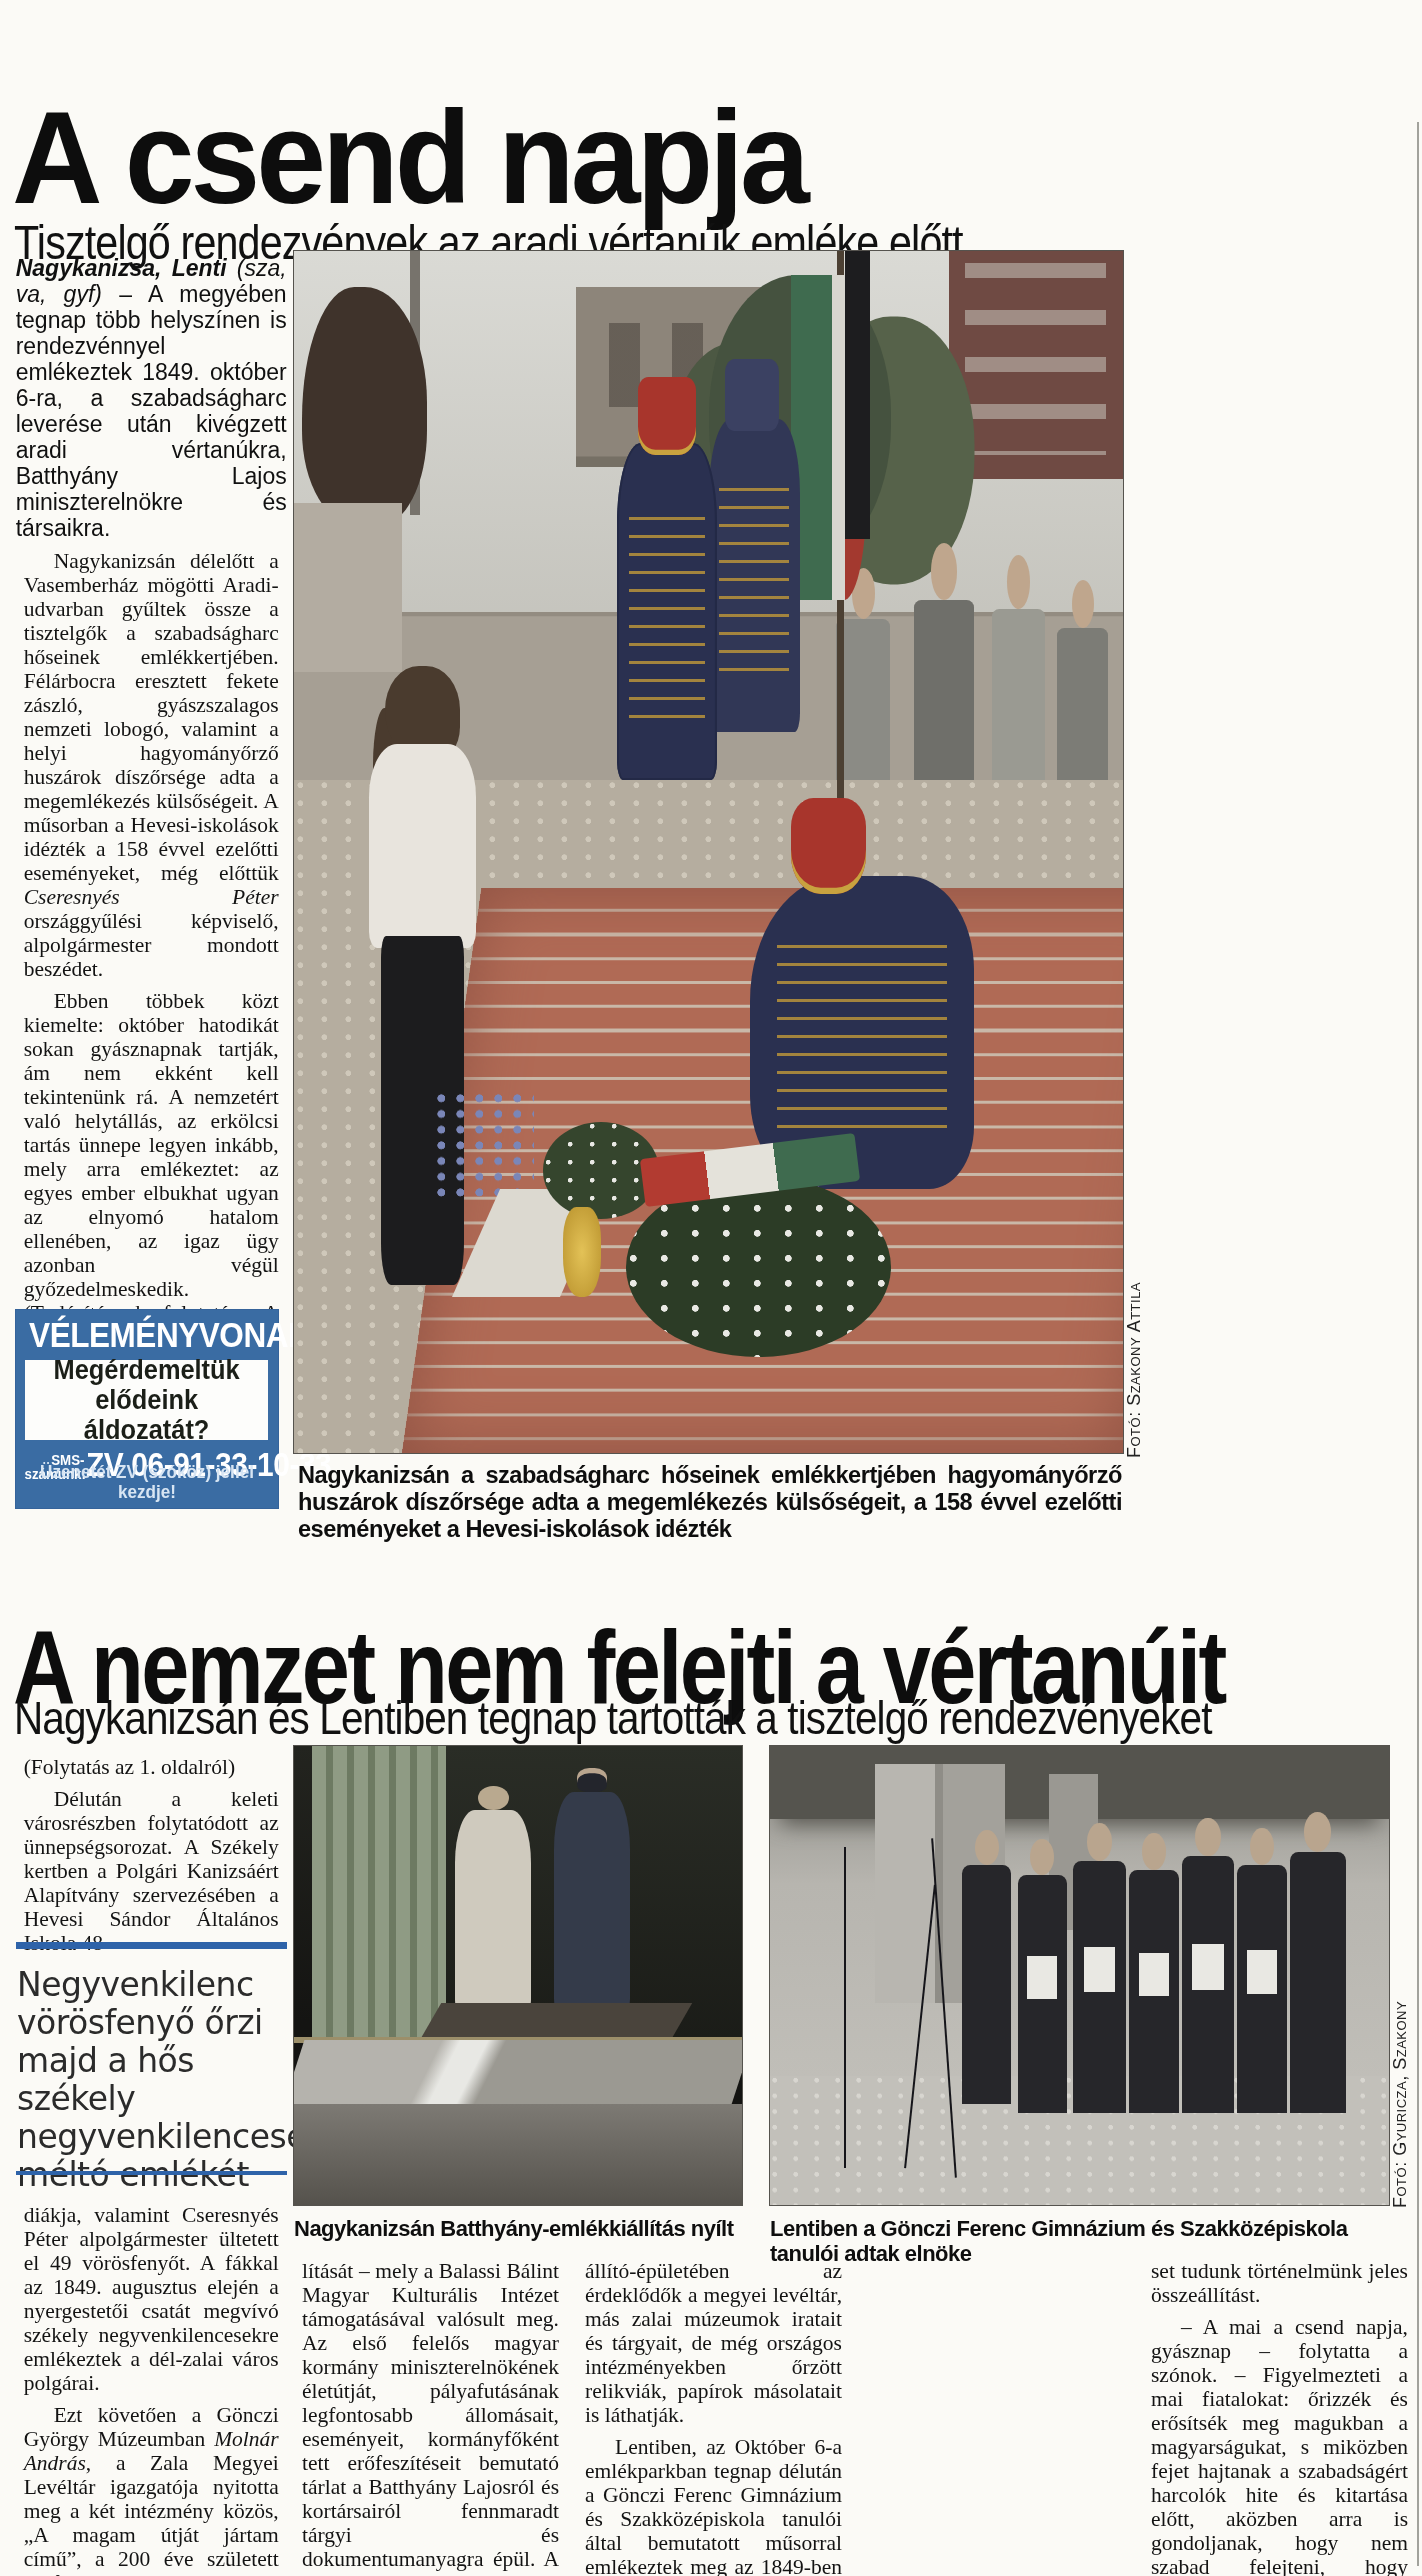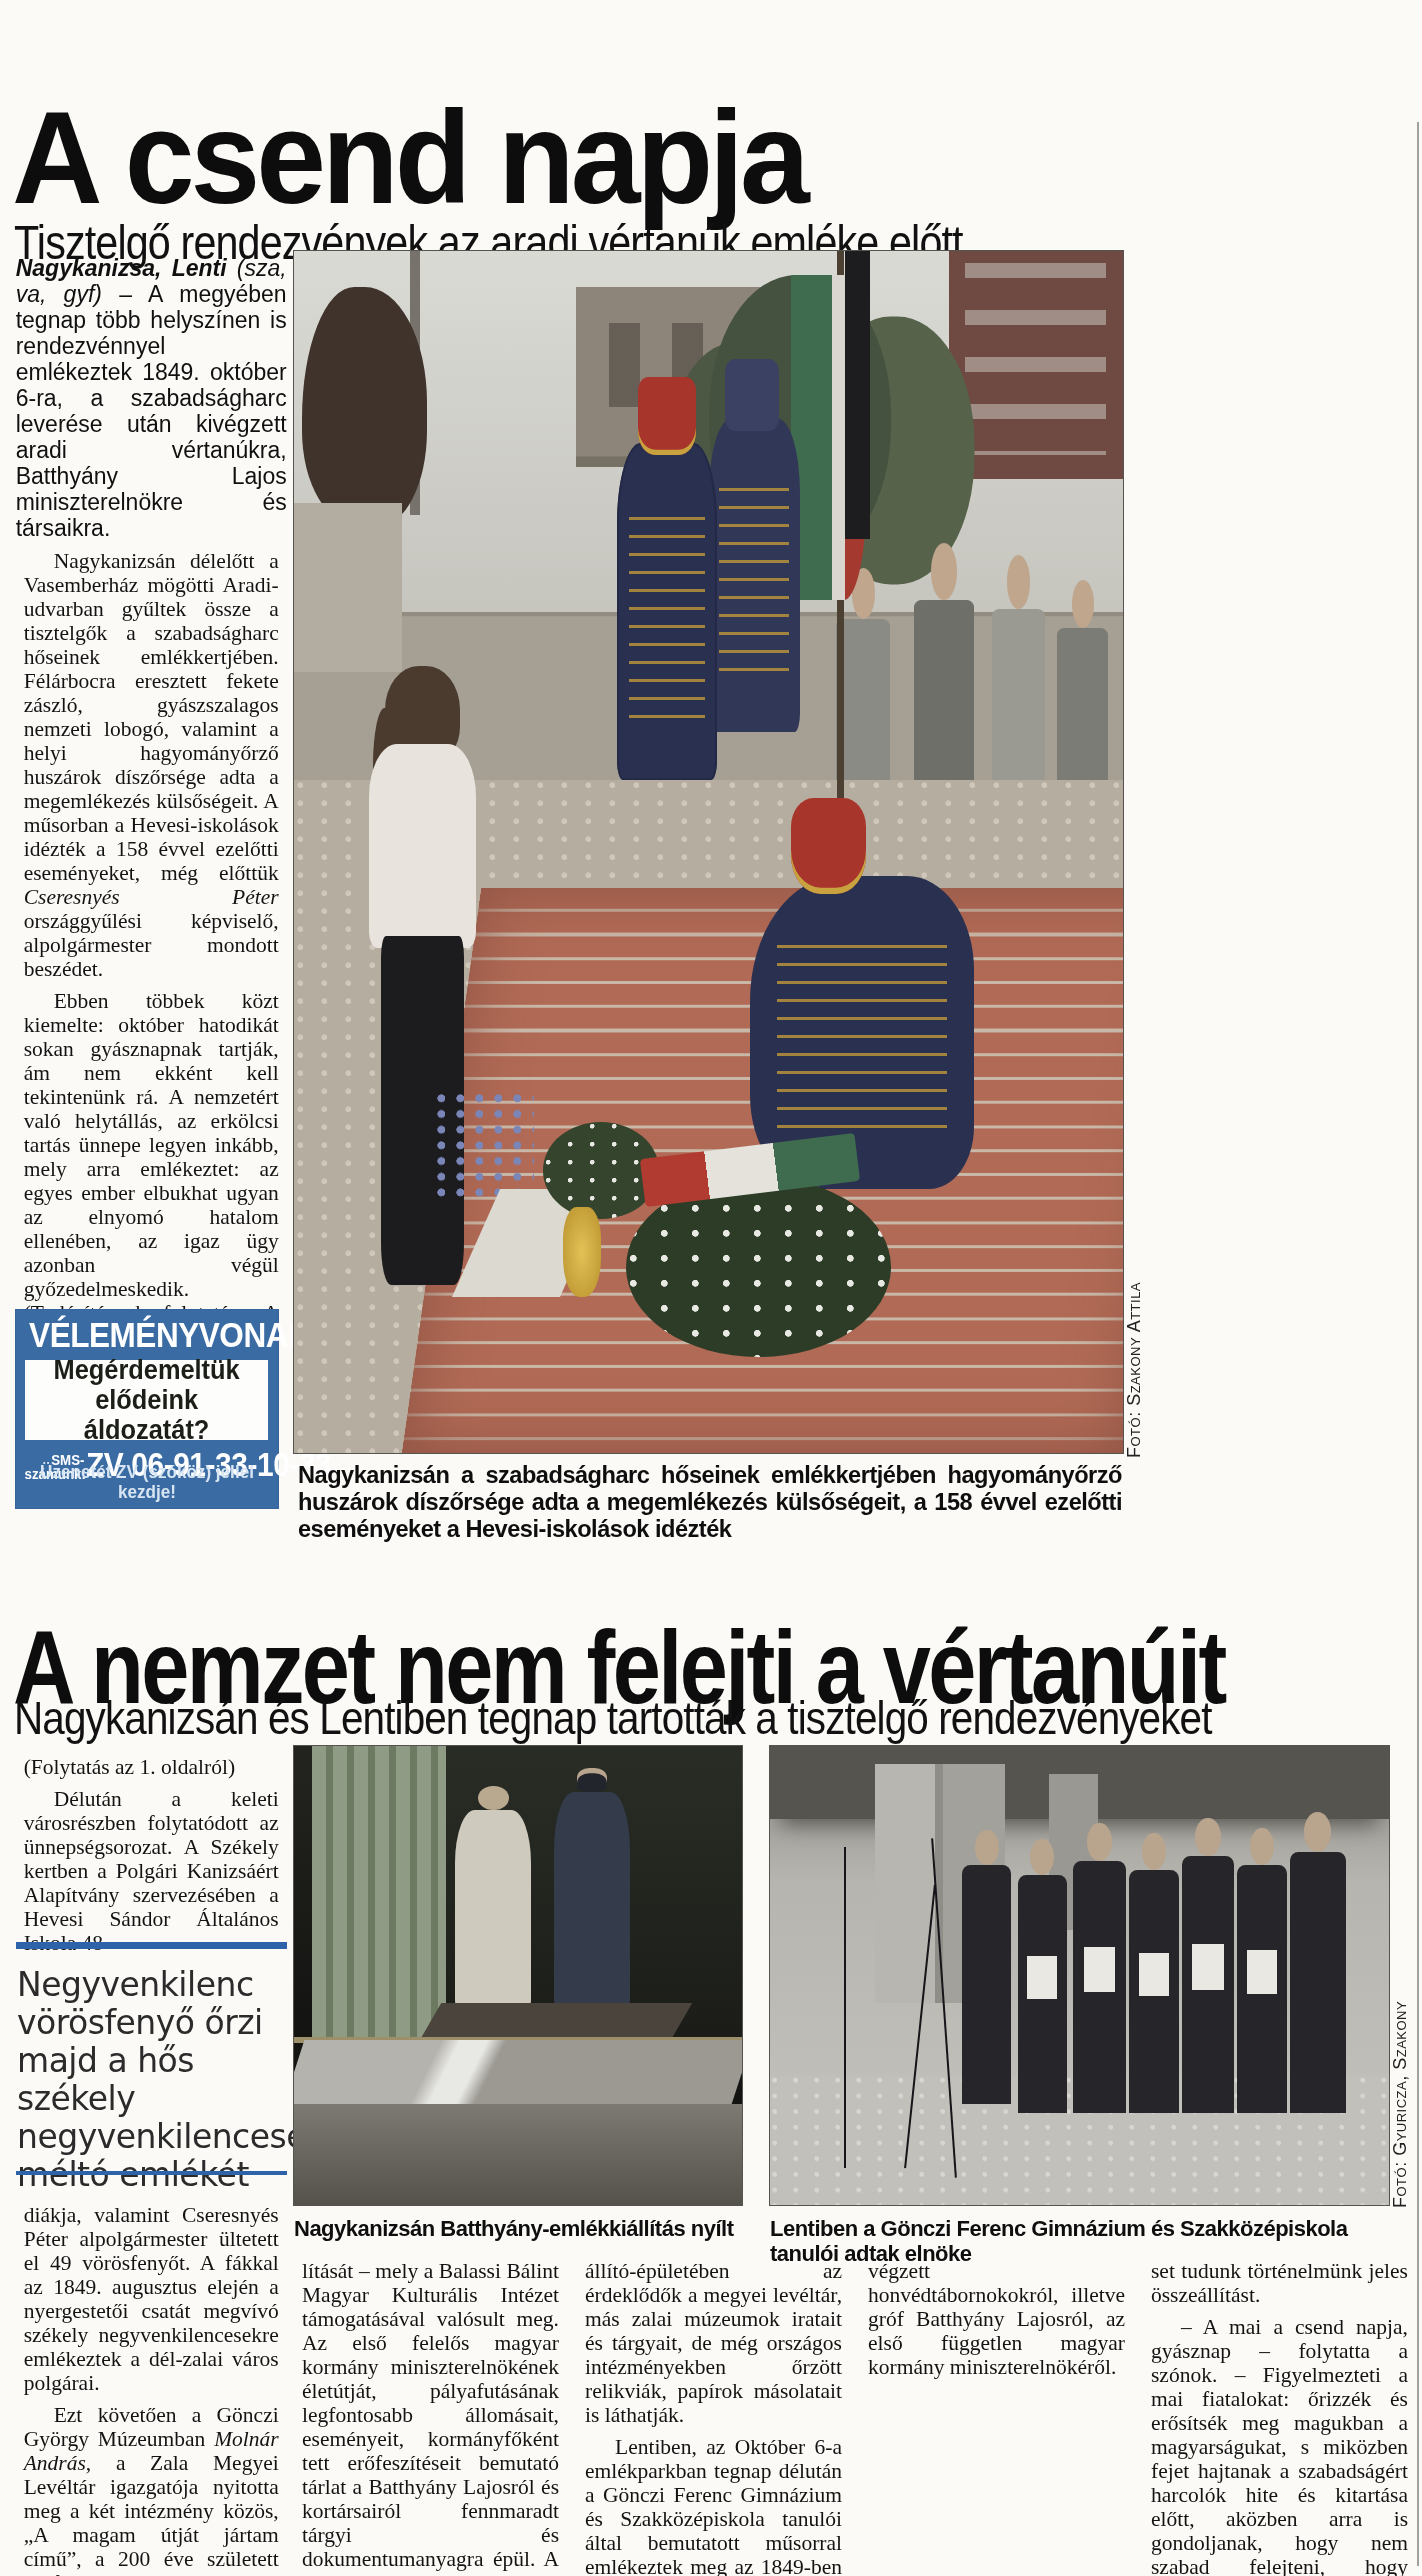--- a/index.html
+++ b/index.html
@@ -304,21 +304,20 @@
 <div class="abs caption smallcap capR">Lentiben a Gönczi Ferenc Gimnázium és Szakközépiskola tanulói adtak elnöke</div>
 
 <div class="abs serif paras bcol c2">
     <p><span>lítását – mely a Balassi Bálint Magyar Kulturális Intézet támogatásával valósult meg. Az első felelős magyar kormány miniszterelnökének életútját, pályafutásának legfontosabb állomásait, eseményeit, kormányfőként tett erőfeszítéseit bemutató tárlat a Batthyány Lajosról és kortársairól fennmaradt tárgyi és dokumentumanyagra épül. A Thúry György Múzeum Fő utcai ki-</span></p>
   </div>
 <div class="abs serif paras bcol c3">
     <p><span>állító-épületében az érdeklődők a megyei levéltár, más zalai múzeumok iratait és tárgyait, de még országos intézményekben őrzött relikviák, papírok másolatait is láthatják.</span></p>
     <p><span>Lentiben, az Október 6-a emlékparkban tegnap délután a Gönczi Ferenc Gimnázium és Szakközépiskola tanulói által bemutatott műsorral emlékeztek meg az 1849-ben ki-</span></p>
   </div>
 <div class="abs serif paras bcol c4">
-    <p><span>végzett honvédtábornokokról, illetve gróf Batthyány Lajosról, az első független magyar kormány miniszterelnökéről.</span></p>
   </div>
 <div class="abs serif paras bcol c5">
     <p><span>set tudunk történelmünk jeles összeállítást.</span></p>
     <p><span>– A mai a csend napja, gyásznap – folytatta a szónok. – Figyelmezteti a mai fiatalokat: őrizzék és erősítsék meg magukban a magyarságukat, s miközben fejet hajtanak a szabadságért harcolók hite és kitartása előtt, aközben arra is gondoljanak, hogy nem szabad felejteni, hogy emlékezni kell!</span></p>
   </div>
 
 <div class="abs edgeline"></div>
 
 
 </body></html>

